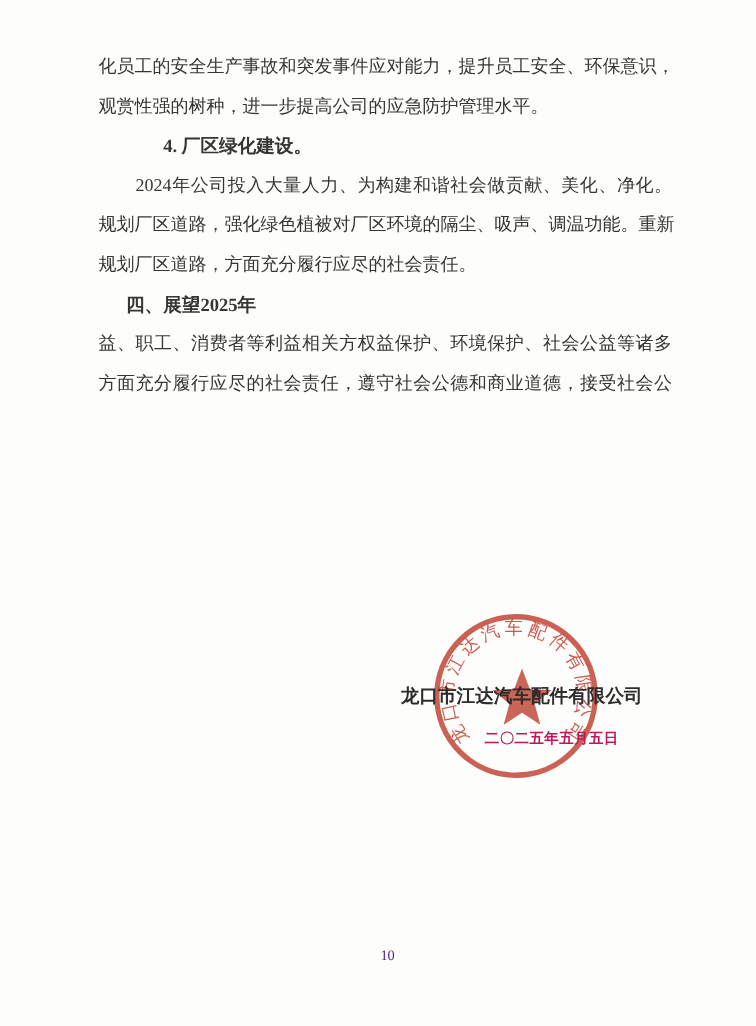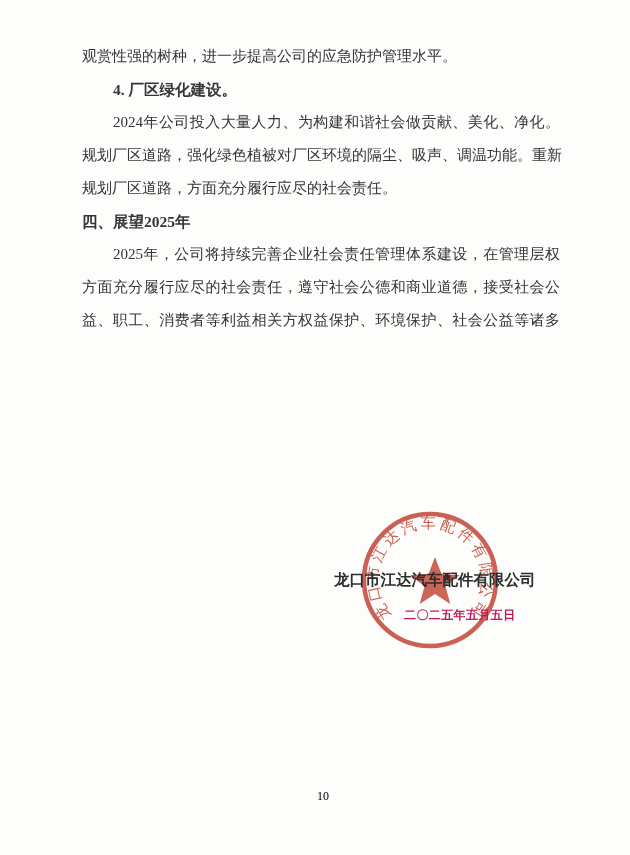--- a/index.html
+++ b/index.html
@@ -22,21 +22,21 @@
   .ln {
     height:33px;
     line-height:33px;
     font-size:15px;
     white-space:nowrap;
     text-align:justify;
     text-align-last:left;
     overflow:visible;
   }
   .j { text-align-last:justify; }
-  .b { font-weight:bold; font-size:15.5px; }
+  .b { font-weight:bold; font-size:15.5px;margin-left:23px; }
   .ind { padding-left:31px; }
 
   
   .seal {
     position:absolute;
     left:350px; top:498px;
     width:162px; height:162px;
     pointer-events:none;
   }
   .seal svg { width:162px; height:162px; display:block; }
@@ -61,39 +61,39 @@
     white-space:nowrap;
   }
 
   
   .page-number {
     position:absolute;
     left:0; right:0;
     top:789px;
     text-align:center;
     font-size:12px;
-    color:#000000;
+    color:#4c1d95;
     padding-left:16px;
   }
 </style>
 </head>
 <body>
 
 <div class="page">
 
   <div class="textblock">
+    <div class="ln j">化员工的安全生产事故和突发事件应对能力，提升员工安全、环保意识，</div>
     <div class="ln">观赏性强的树种，进一步提高公司的应急防护管理水平。</div>
     <div class="ln b ind">4. 厂区绿化建设。</div>
     <div class="ln j ind">2024年公司投入大量人力、为构建和谐社会做贡献、美化、净化。</div>
     <div class="ln j">规划厂区道路，强化绿色植被对厂区环境的隔尘、吸声、调温功能。重新</div>
     <div class="ln">规划厂区道路，方面充分履行应尽的社会责任。</div>
     <div class="ln b">四、展望2025年</div>
-    <div class="ln j ind">2025年，公司将持续完善企业社会责任管理体系建设，在管理层权</div>
+    <div class="ln j">益、职工、消费者等利益相关方权益保护、环境保护、社会公益等诸多</div>
     <div class="ln j">方面充分履行应尽的社会责任，遵守社会公德和商业道德，接受社会公</div>
-    <div class="ln j">益、职工、消费者等利益相关方权益保护、环境保护、社会公益等诸多</div>
   </div>
 
   <div class="seal">
     <svg viewBox="0 0 162 162" xmlns="http://www.w3.org/2000/svg">
       <circle cx="80" cy="82" r="66" fill="none" stroke="#bd3a2a" stroke-width="4.5" opacity="0.8"></circle>
       <polygon points="85,59 91.5,76.1 109.7,77 95.5,88.4 100.3,106 85,96 69.7,106 74.5,88.4 60.3,77 78.5,76.1" fill="#bd3a2a" opacity="0.78"></polygon>
       <path id="sealArc" d="M 43.2 118.8 A 52 52 0 1 1 116.8 118.8" fill="none"></path>
       <text font-size="15" fill="#bd3a2a" opacity="0.82" font-family="Liberation Serif, DejaVu Serif, serif" letter-spacing="3.5">
         <textPath href="#sealArc" startOffset="2">龙口市江达汽车配件有限公司</textPath>
       </text>

